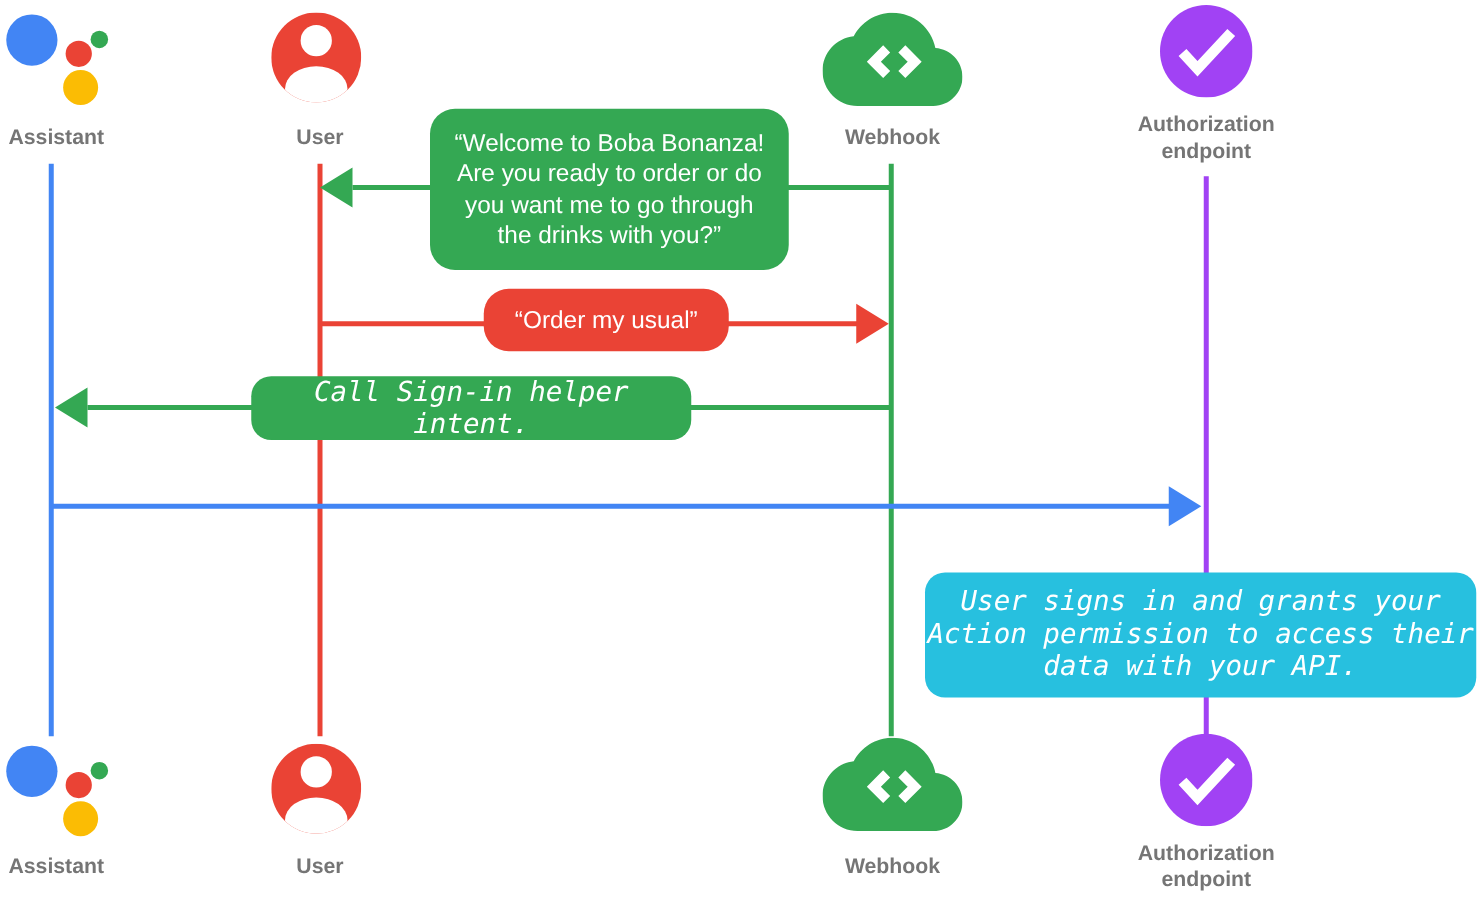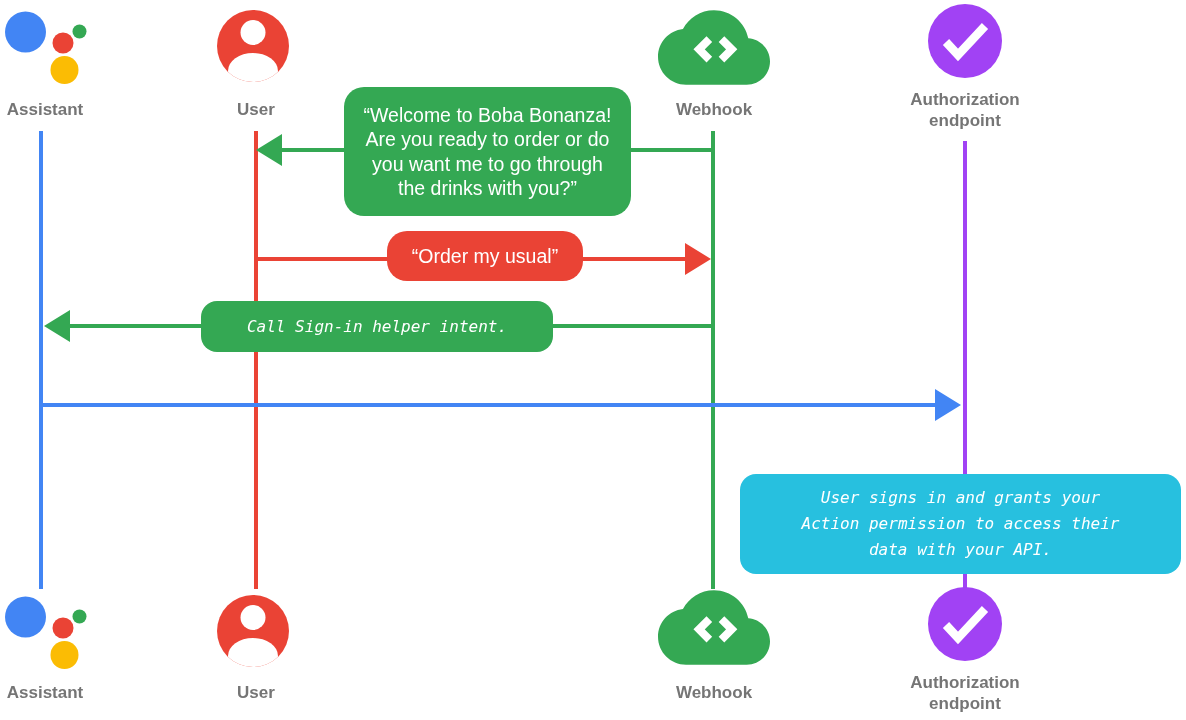--- a/index.html
+++ b/index.html
@@ -14,28 +14,28 @@
   .ll-webhook{left:711px;background:#34A853;}
   .ll-auth{left:963px;background:#A142F4;top:141px;height:448px;}
   
   .shaft{position:absolute;height:4px;z-index:2;}
   .head{position:absolute;width:0;height:0;border-top:16px solid transparent;border-bottom:16px solid transparent;z-index:2;}
   .head-left{border-right-width:26px;border-right-style:solid;}
   .head-right{border-left-width:26px;border-left-style:solid;}
   .green-bg{background:#34A853;}
   .red-bg{background:#EA4335;}
   .blue-bg{background:#4285F4;}
-  .cyan-bg{background:#27C0DF;margin-top:16px;}
+  .cyan-bg{background:#27C0DF;}
   
   .bubble{
     position:absolute;z-index:3;color:#fff;display:flex;align-items:center;justify-content:center;
     text-align:center;white-space:pre-line;border-radius:20px;
   }
   .sans-msg{font-size:19.5px;line-height:24.5px;}
-  .mono-msg{font-family:"DejaVu Sans Mono","Liberation Mono",monospace;font-style:italic;font-size:16px;}
+  .mono-msg{font-family:"DejaVu Sans Mono","Liberation Mono",monospace;font-style:italic;font-size:22px;}
   .bubble1{left:344px;top:87px;width:287px;height:129px;}
   .bubble2{left:387px;top:231px;width:196px;height:50px;}
   .bubble3{left:201px;top:301px;width:352px;height:51px;border-radius:16px;}
   .bubble4{left:303px;top:370px;width:402px;height:73px;line-height:27px;border-radius:18px;}
   .bubble5{left:740px;top:458px;width:441px;height:100px;line-height:26px;border-radius:16px;}
   
   .icon{position:absolute;z-index:4;}
   .actor-label{
     position:absolute;z-index:4;width:170px;text-align:center;color:#757575;
     font-weight:bold;font-size:17px;line-height:21px;white-space:pre-line;

